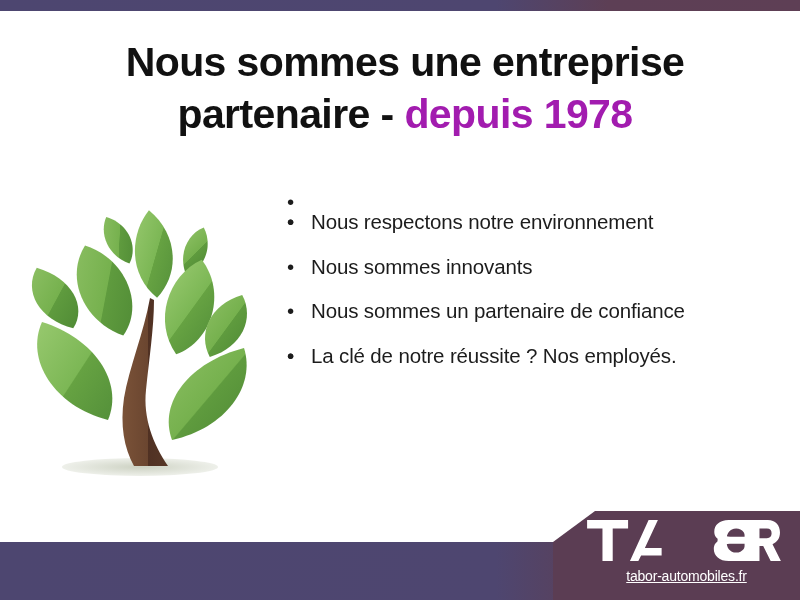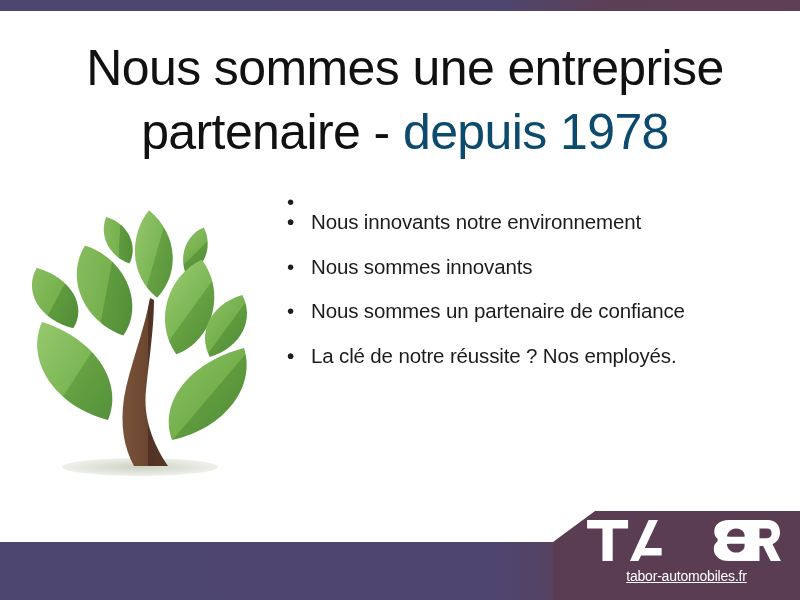--- a/index.html
+++ b/index.html
@@ -73,27 +73,27 @@
     text-decoration: underline;
   }
 
   
   .headline {
     position: absolute;
     left: 60px;
     top: 36px;
     width: 690px;
     text-align: center;
-    font-size: 50px;
-    font-weight: normal;
+    font-size: 41px;
+    font-weight: bold;
     line-height: 1.28;
     color: #111111;
     letter-spacing: -0.6px;
   }
-  .headline .accent { color: #0c4a6e; }
+  .headline .accent { color: #a21caf; }
 
   
   .bullets {
     position: absolute;
     left: 283px;
     top: 190px;
     width: 490px;
     margin: 0;
     padding: 0;
     list-style: none;
@@ -202,21 +202,21 @@
 
   <ul class="bullets">
     <li>
       <span class="dot">•</span>
     </li>
     <li>
       <span class="dot">•</span>
     </li>
     <li>
       <span class="dot">•</span>
-      <span>Nous innovants notre environnement</span>
+      <span>Nous respectons notre environnement</span>
     </li>
     <li>
       <span class="dot">•</span>
       <span>Nous sommes innovants</span>
     </li>
     <li>
       <span class="dot">•</span>
       <span>Nous sommes un partenaire de confiance</span>
     </li>
     <li>

